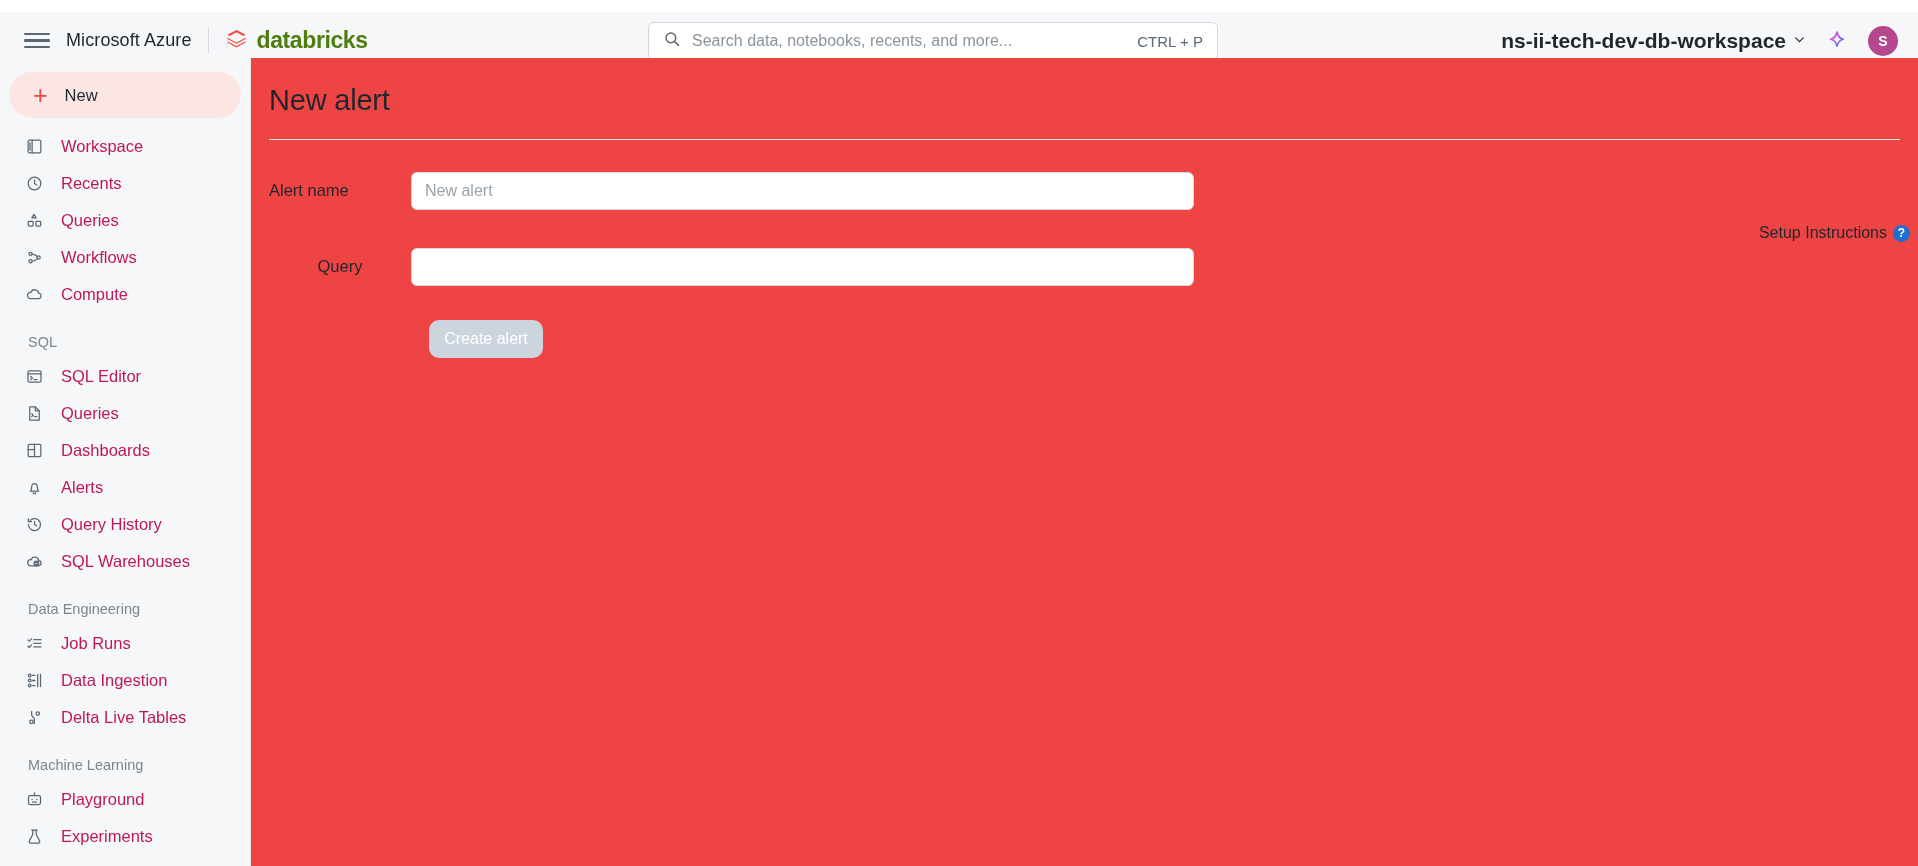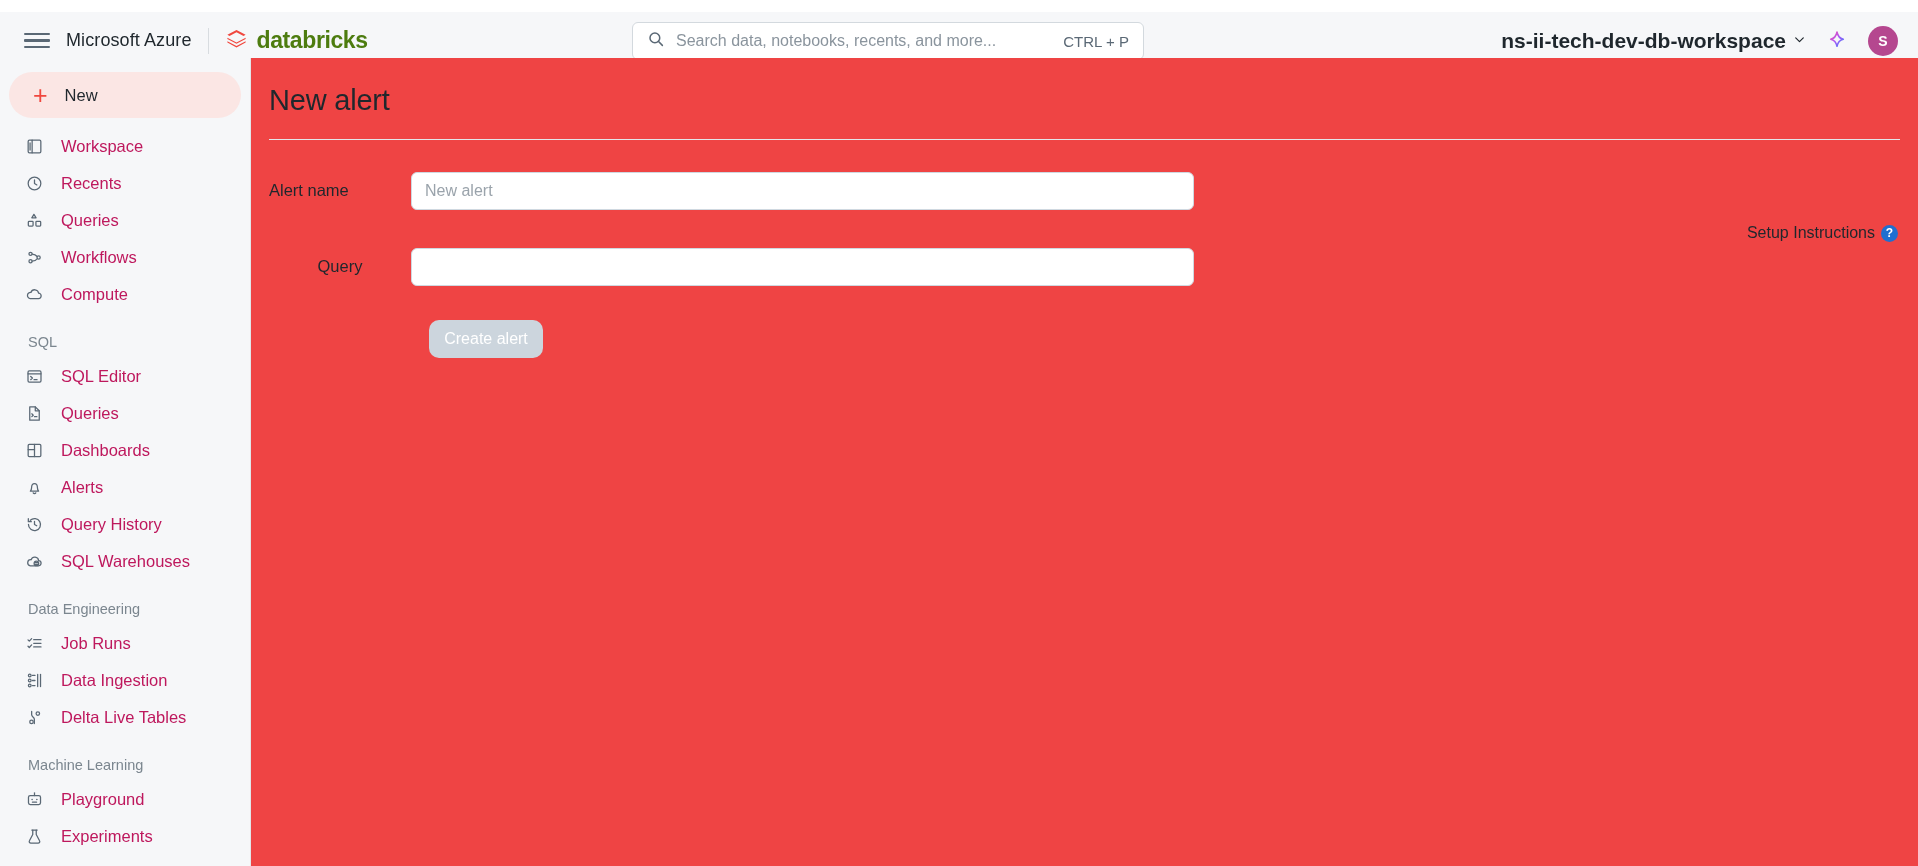--- a/index.html
+++ b/index.html
@@ -25,22 +25,22 @@
   .hamburger span { display:block; height: 2.5px; background: #5a6875; border-radius: 1px; }
   .azure-label {
     font-size: 18px; color: #1f272d; letter-spacing: .1px; white-space: nowrap;
   }
   .vdiv { width: 1px; height: 26px; background: #d8dce0; margin: 0 16px; }
   .brand { display: flex; align-items: center; gap: 9px; cursor: pointer; }
   .brand-name { font-size: 23px; font-weight: 700; color: #4d7c0f; letter-spacing: -.4px; }
 
   
   .search-wrap {
-    position: absolute; left: 632px; top: 10px;
-    width: 512px; height: 38px;
+    position: absolute; left: 648px; top: 10px;
+    width: 570px; height: 38px;
     background: #fff; border: 1px solid #d3d9de; border-radius: 6px;
     display: flex; align-items: center; padding: 0 14px; cursor: text;
   }
   .search-placeholder { font-size: 16px; color: #8a949d; margin-left: 11px; flex: 1; }
   .search-kbd { font-size: 15px; color: #5a6875; white-space: nowrap; }
 
   
   .top-right {
     position: absolute; right: 20px; top: 0; height: 58px;
     display: flex; align-items: center; gap: 20px;
@@ -110,21 +110,21 @@
 
   .btn-row { margin-top: 34px; padding-left: 178px; }
   .create-btn {
     width: 114px; height: 38px; border-radius: 10px;
     background: #ccd5dd; color: #ffffff;
     font-size: 16px; border: none; cursor: default;
     display: flex; align-items: center; justify-content: center;
   }
 
   .setup-link {
-    position: absolute; top: 166px; right: 20px;
+    position: absolute; top: 166px; right: 8px;
     display: flex; align-items: center; gap: 6px; cursor: pointer;
   }
   .setup-link .txt { font-size: 16px; color: #1f272d; }
   .help-dot {
     width: 17px; height: 17px; border-radius: 50%;
     background: #1f6fd0; color: #fff;
     font-size: 12px; font-weight: 700;
     display: flex; align-items: center; justify-content: center;
     line-height: 1;
   }

